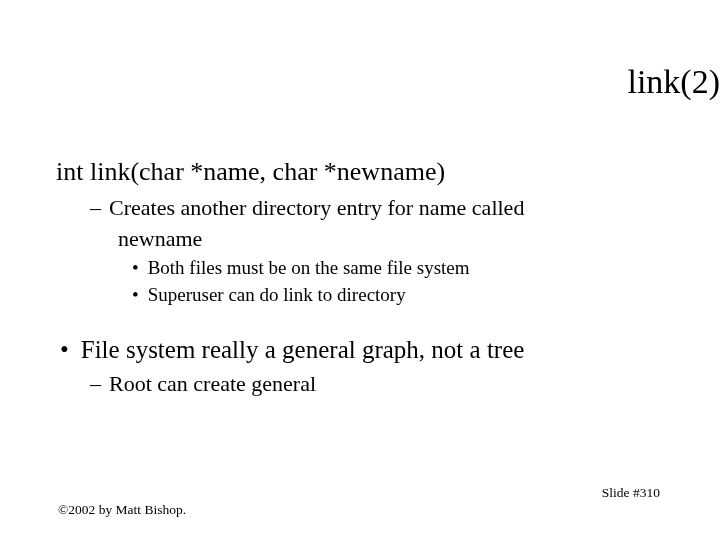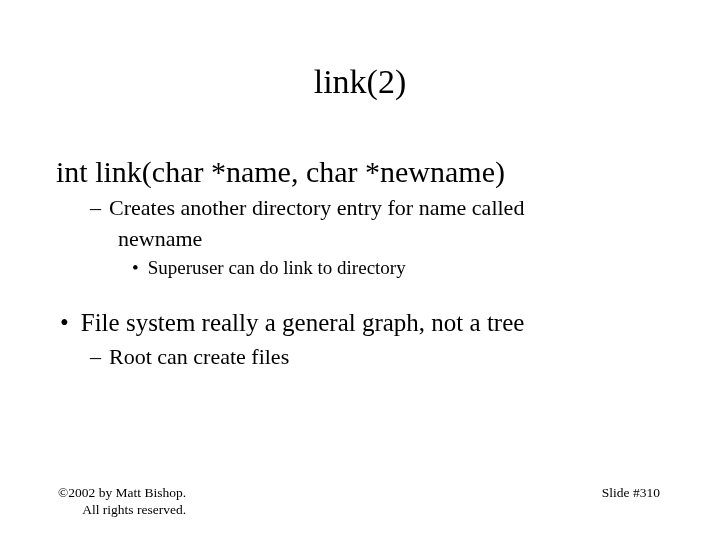--- a/index.html
+++ b/index.html
@@ -18,33 +18,33 @@
     position: relative;
     width: 720px;
     height: 540px;
     box-sizing: border-box;
   }
   .slide-title {
     position: absolute;
     top: 62px;
     left: 0;
     width: 720px;
-    text-align: center;
+    text-align: right;
     font-size: 34px;
     line-height: 40px;
     font-family: "Liberation Serif", serif;
   }
   .body {
     position: absolute;
     top: 155px;
     left: 56px;
     width: 620px;
   }
   .lvl1 {
-    font-size: 30px;
+    font-size: 26px;
     line-height: 34px;
     margin: 0 0 4px 0;
     padding-left: 0;
   }
   .lvl1-bullet {
     font-size: 25px;
     line-height: 34px;
     margin: 0 0 2px 0;
     padding-left: 4px;
     text-indent: 0;
@@ -114,38 +114,40 @@
     </div>
 
     <div class="lvl2">
       <span class="dash">–</span><span>Creates another directory entry for </span><span class="ital">name</span><span> called</span>
     </div>
 
     <div class="lvl2-cont">
       <span class="ital">newname</span>
     </div>
 
+    <div class="lvl3">
+      <span class="dot">•</span><span>Both files must be on the same file system</span>
+    </div>
 
     <div class="lvl3">
       <span class="dot">•</span><span>Superuser can do link to directory</span>
     </div>
 
 
     <div class="spacer"></div>
 
     <div class="lvl1-bullet">
       <span class="dot">•</span><span>File system really a general graph, not a tree</span>
     </div>
 
     <div class="lvl2">
-      <span class="dash">–</span><span class="ital">Root</span><span> can create files</span>
+      <span class="dash">–</span><span class="ital">Root</span><span> can create general</span>
     </div>
 
   </div>
 
   <div class="footer-left">
     <div>©2002 by Matt Bishop.</div>
-    <div>All rights reserved.</div>
   </div>
 
   <div class="footer-right">Slide #310</div>
 
 </div>
 
 </body></html>

